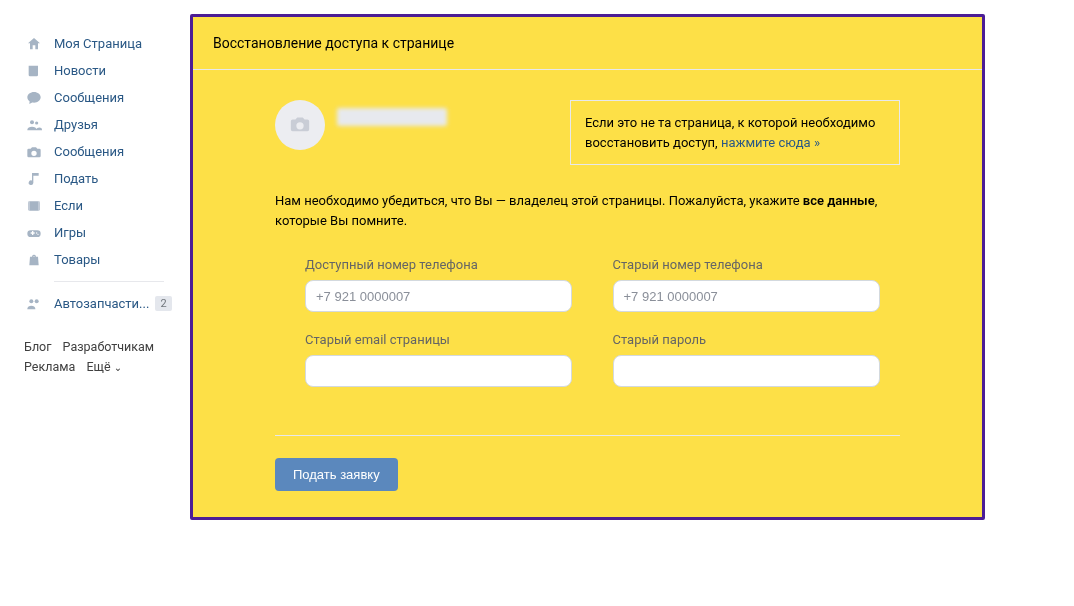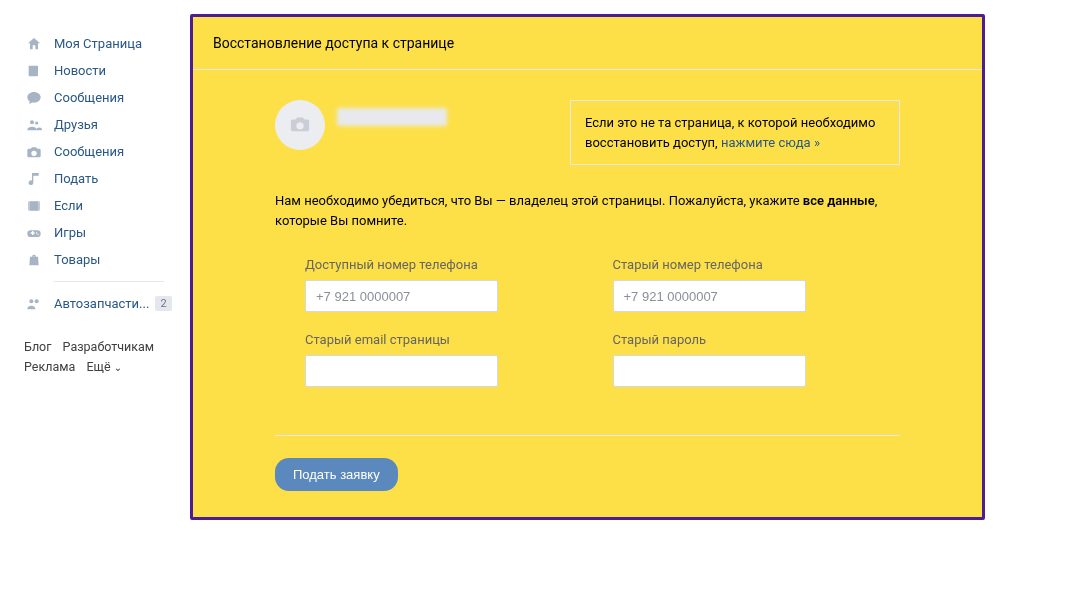--- a/index.html
+++ b/index.html
@@ -132,42 +132,42 @@
     padding-left: 30px;
     gap: 20px;
   }
   .field label {
     display: block;
     font-size: 13px;
     color: #656565;
     margin-bottom: 8px;
   }
   .field input {
-    width: 193px;
+    width: 267px;
     height: 32px;
     border: 1px solid #d3d9de;
-    border-radius: 2px;
+    border-radius: 8px;
     padding: 0 10px;
     font-size: 13px;
     color: #000;
     outline: none;
   }
   .field input::placeholder { color: #8a8f99; }
   .hr {
     height: 1px;
     background: #e7e8ec;
     margin: 48px 0 22px 0;
   }
   .submit-btn {
     background: #5b88bd;
     color: #fff;
     border: none;
     padding: 9px 18px;
     font-size: 13px;
-    border-radius: 14px;
+    border-radius: 4px;
     cursor: pointer;
   }
 </style>
 </head>
 <body>
 
 <div class="page">
 
   <aside class="sidebar">
     <ul class="nav-list">

